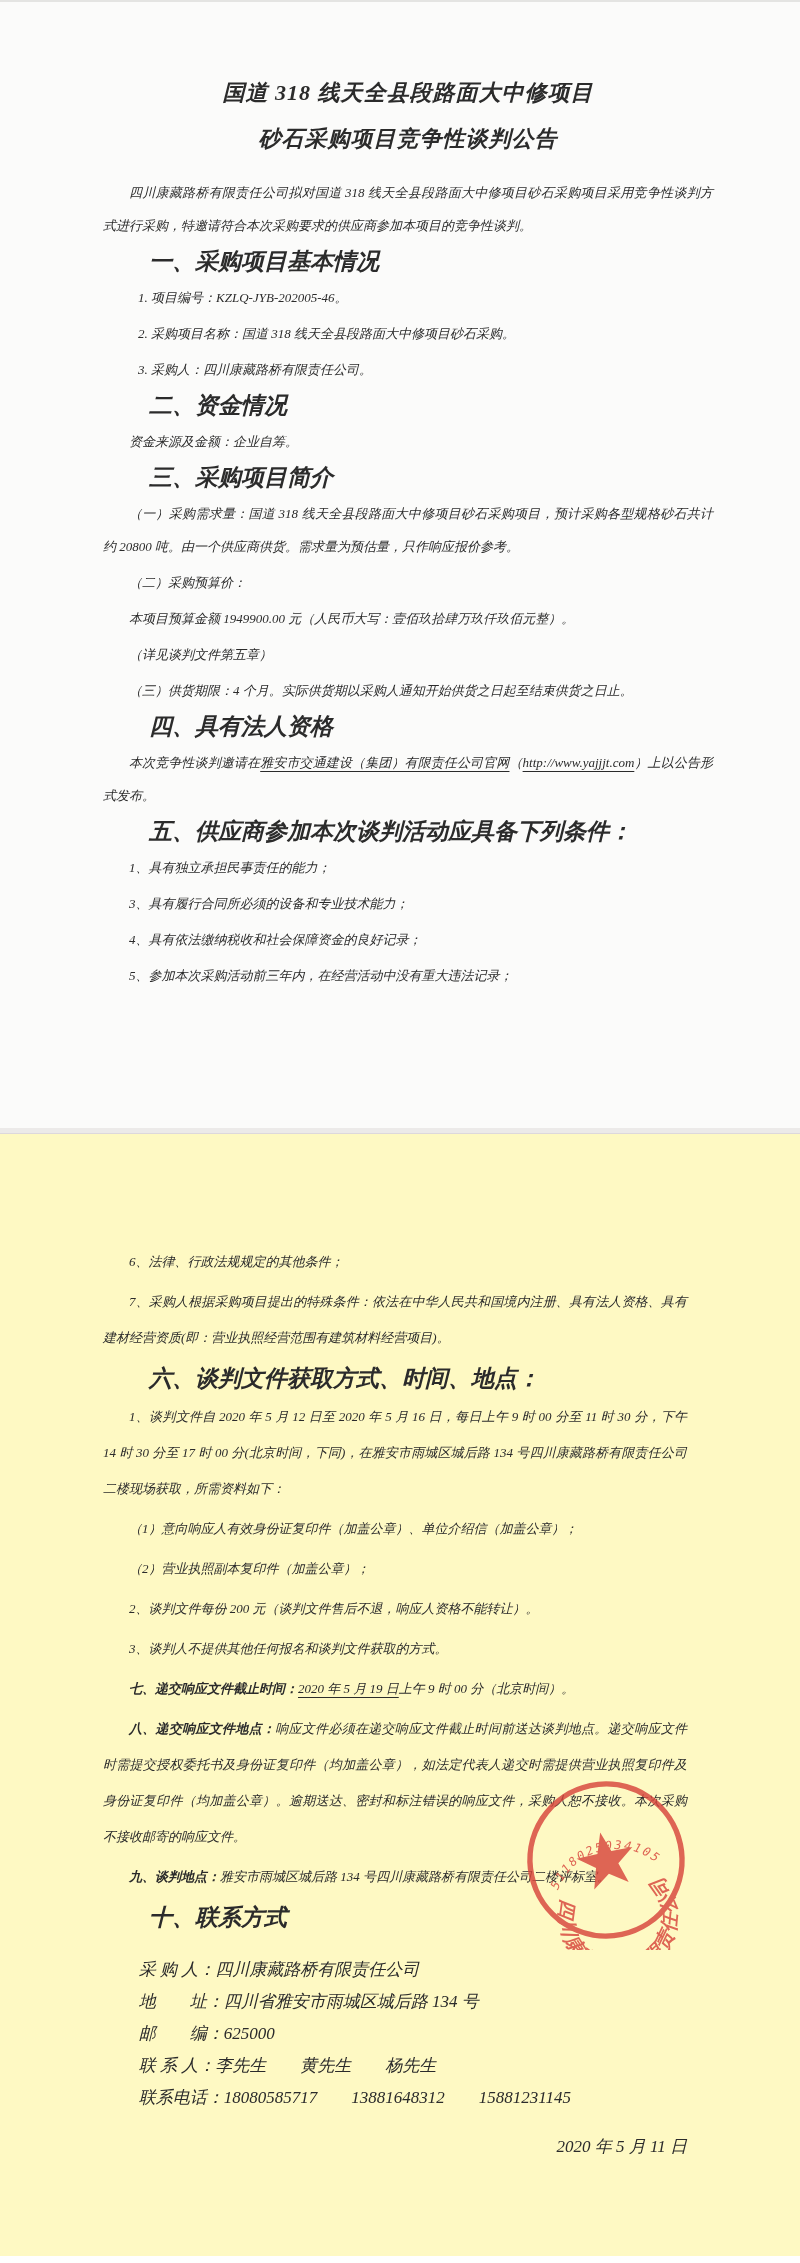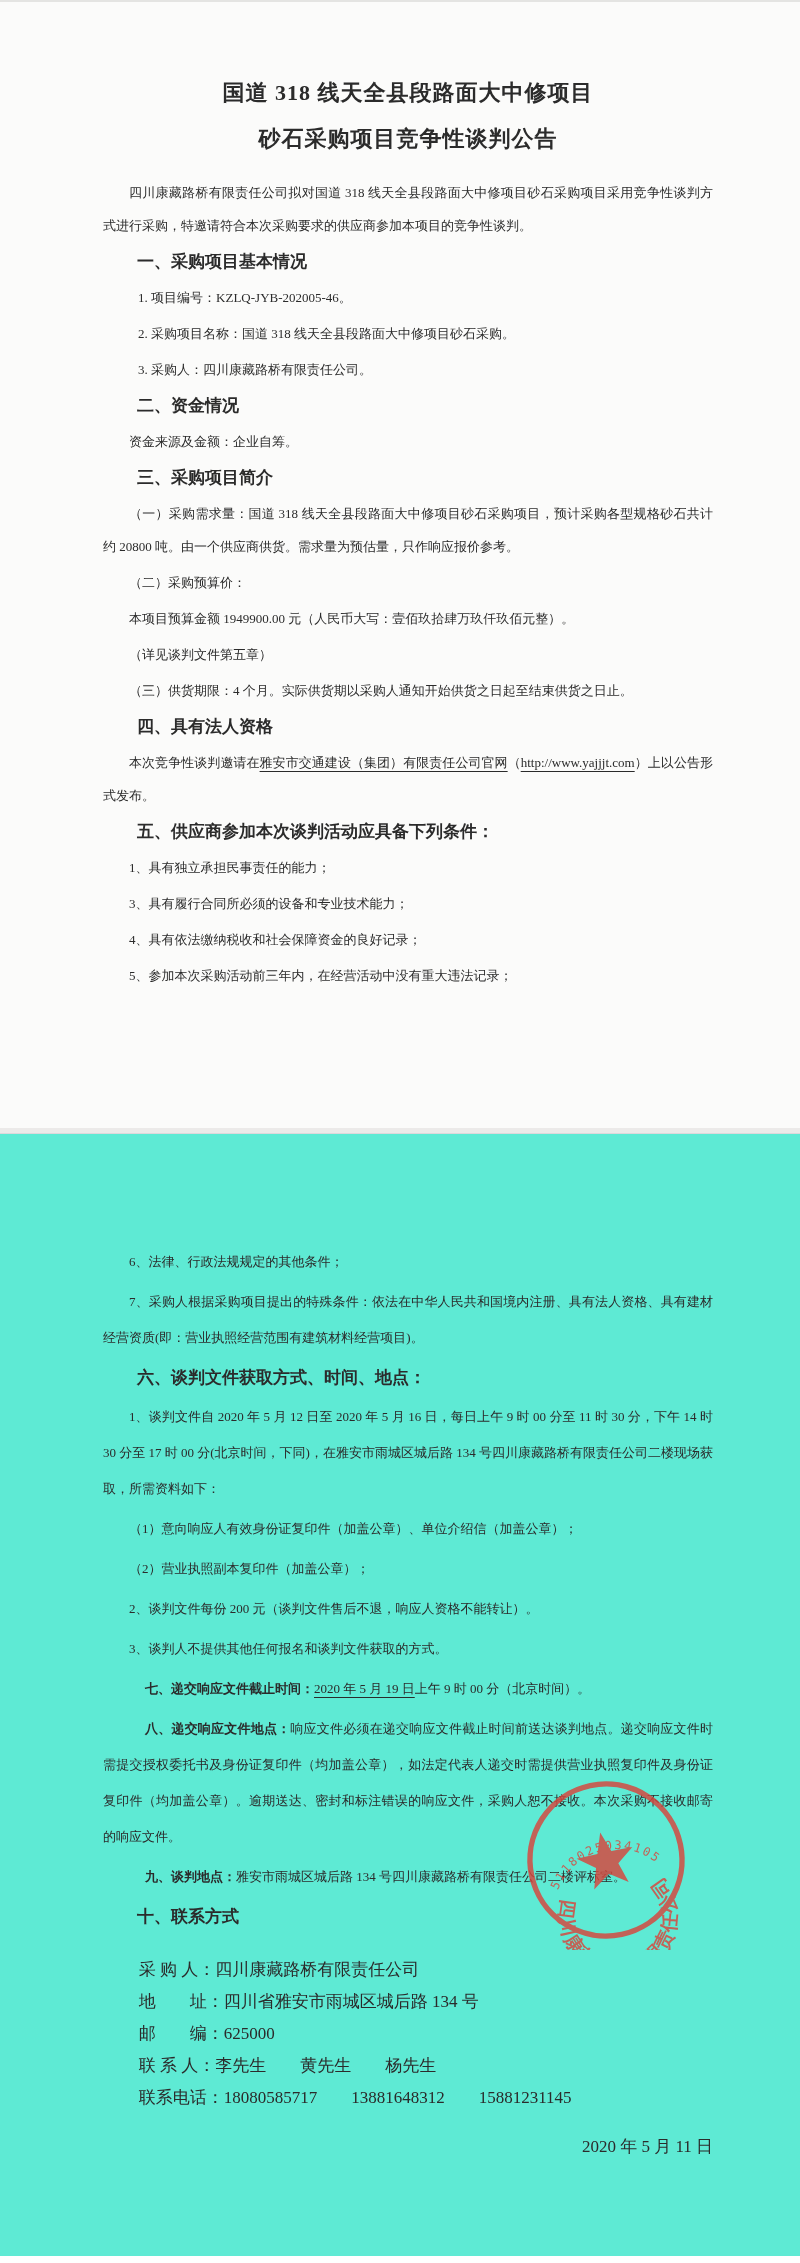--- a/index.html
+++ b/index.html
@@ -1,44 +1,44 @@
 <!DOCTYPE html>
 <html style="--stamp-color: #d8453c;"><head>
 <meta charset="utf-8">
 <style>
   html,body{margin:0;padding:0;background:#ffffff;}
   body{width:800px;font-family:"Liberation Serif","DejaVu Serif",serif;color:#2b2b2b;}
-  .sheet{width:724px;position:relative;}
+  .sheet{width:724px;position:relative;font-style:italic;}
   .page{width:800px;box-sizing:border-box;}
   .page1{
     height:1133px;
     background:#fbfbfa;
     border-top:2px solid #e4e4e2;
     border-bottom:5px solid #eceae9;
     padding:68px 87px 0 103px;
   }
   .page2{
     height:1123px;
-    background:#5eead4;
+    background:#fef9c3;
     border-top:1px solid #ddd8dc;
-    padding:110px 87px 0 103px;
+    padding:110px 113px 0 103px;
     position:relative;
   }
   .title{margin:0 0 14px 0;text-align:center;font-weight:700;font-size:22px;letter-spacing:1px;}
   .title .tl{display:block;line-height:46px;}
   .para{margin:0 0 3px 0;font-size:13px;line-height:33px;text-align:justify;}
   .page2 .para{line-height:36px;margin:0 0 4px 0;}
   .indent{text-indent:2em;}
   .indent27{text-indent:2.7em;}
   .h{
-    margin:2px 0 3px 0;font-size:17px;line-height:33px;text-indent:2em;
+    margin:2px 0 3px 0;font-size:23px;line-height:33px;text-indent:2em;
     font-weight:700;font-family:"Liberation Sans","DejaVu Sans",sans-serif;
   }
   .page2 .h{line-height:36px;}
-  .hb{font-weight:700;font-family:"Liberation Sans","DejaVu Sans",sans-serif;margin-left:16px;}
+  .hb{font-weight:700;font-family:"Liberation Sans","DejaVu Sans",sans-serif;}
   .ul{text-decoration:underline;text-underline-offset:4px;}
   .contact{margin-top:19px;}
   .contact-row{margin:0;padding-left:2.1em;font-size:17px;line-height:32px;text-align:left;}
   .contact-row .lbl{display:inline;}
   .date-line{margin:16px 0 0 0;font-size:17px;line-height:33px;text-align:right;}
   .stamp{
     position:absolute;left:516px;top:636px;width:180px;height:180px;
     opacity:0.82;pointer-events:none;
   }
   .stamp .ink{fill:var(--stamp-color,#d8453c);}

